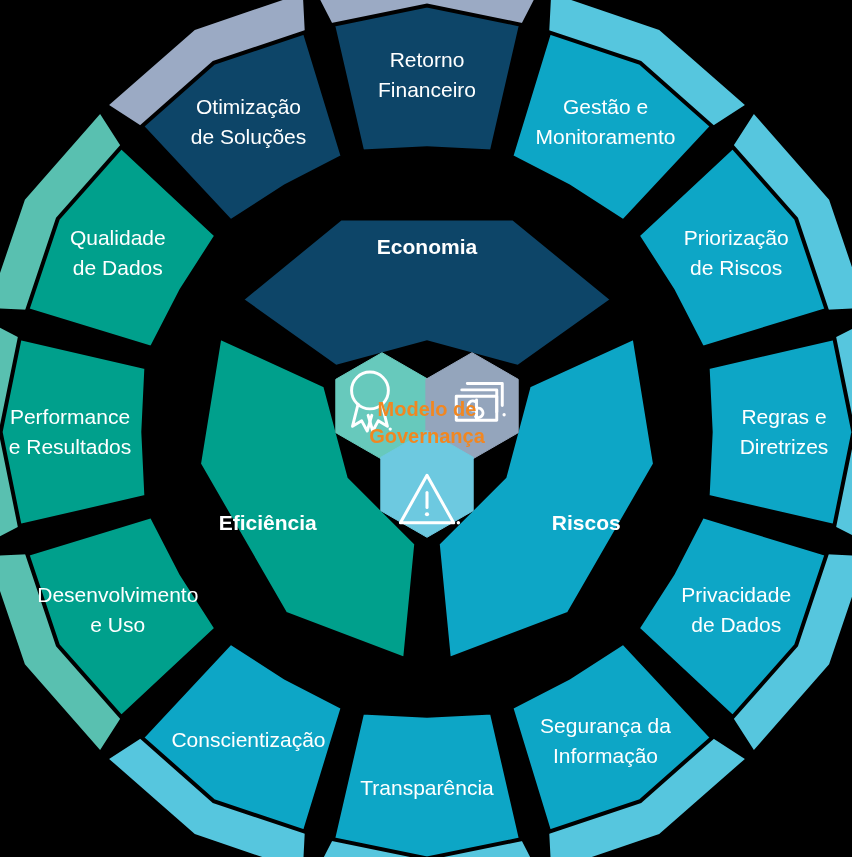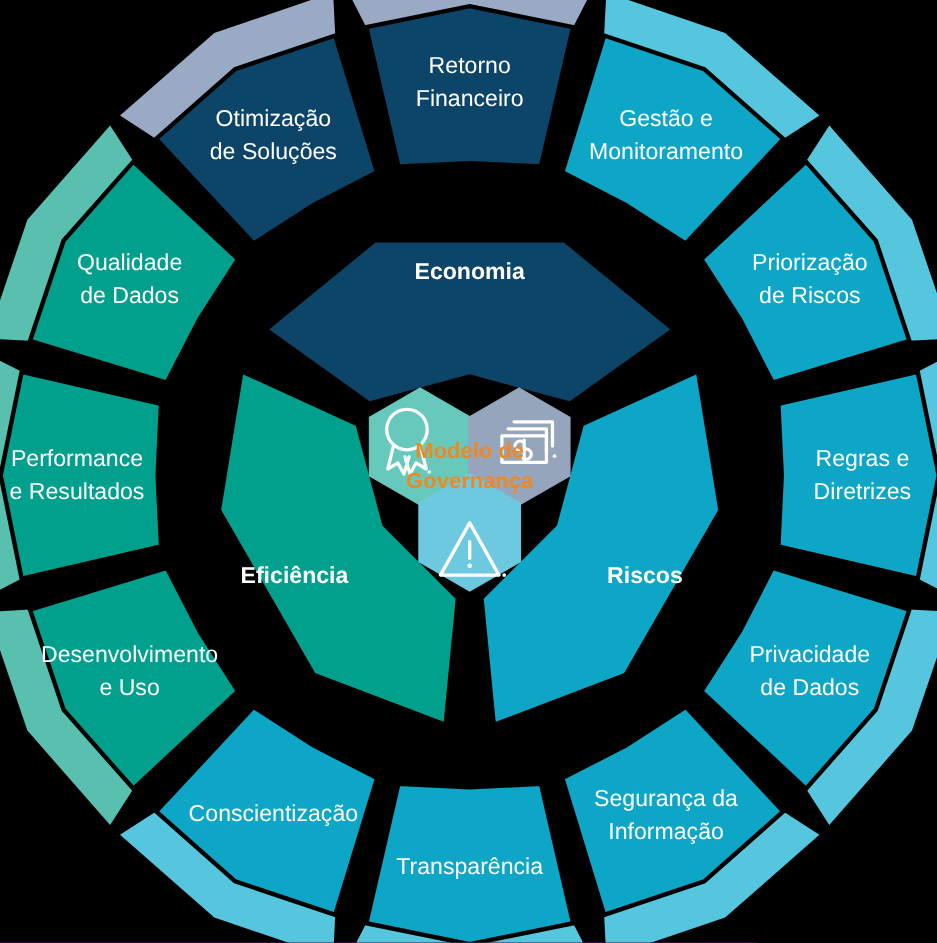--- a/index.html
+++ b/index.html
@@ -1,17 +1,17 @@
 <!DOCTYPE html>
 <html><head>
 <meta charset="utf-8">
 <style>
   html,body{margin:0;padding:0;background:#000;}
   body{width:852px;height:857px;overflow:hidden;font-family:"Liberation Sans",sans-serif;}
-  #stage{position:relative;width:688px;height:857px;background:#a21caf;}
+  #stage{position:relative;width:688px;height:857px;background:#f0abfc;}
   svg{display:block;}
   .seg-label{fill:#ffffff;font-family:"Liberation Sans",sans-serif;font-size:21px;text-anchor:middle;dominant-baseline:middle;}
   .mid-label{fill:#ffffff;font-family:"Liberation Sans",sans-serif;font-size:21px;font-weight:bold;text-anchor:middle;dominant-baseline:middle;}
   .core-label{font-family:"Liberation Sans",sans-serif;font-size:20px;font-weight:bold;text-anchor:middle;dominant-baseline:middle;}
   .edge{stroke:#000000;stroke-width:4;}
   .icon-stroke{fill:none;stroke:#ffffff;stroke-width:3.2;stroke-linecap:round;stroke-linejoin:round;}
 </style>
 </head>
 <body>
 

